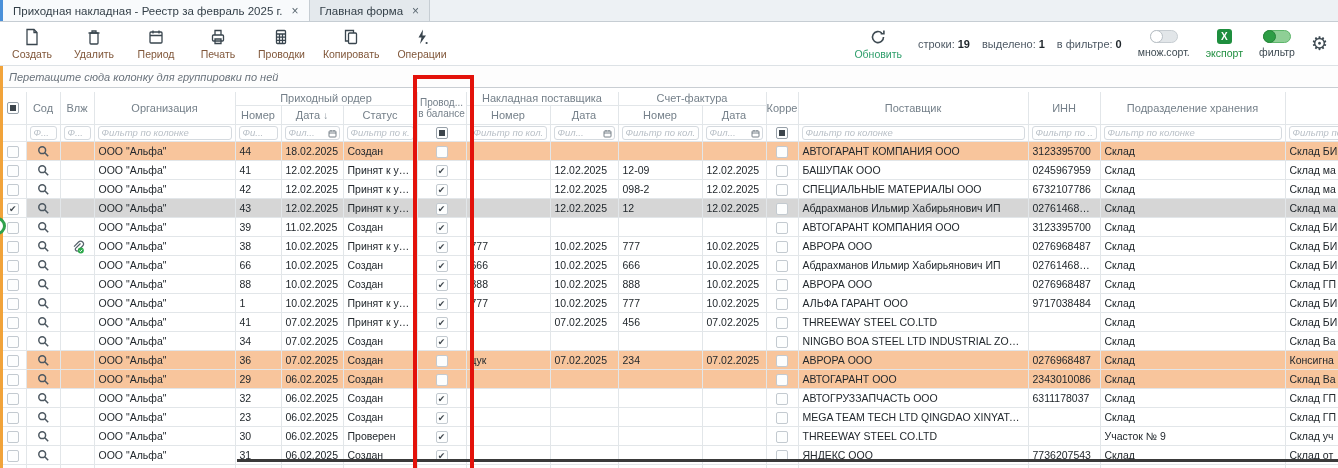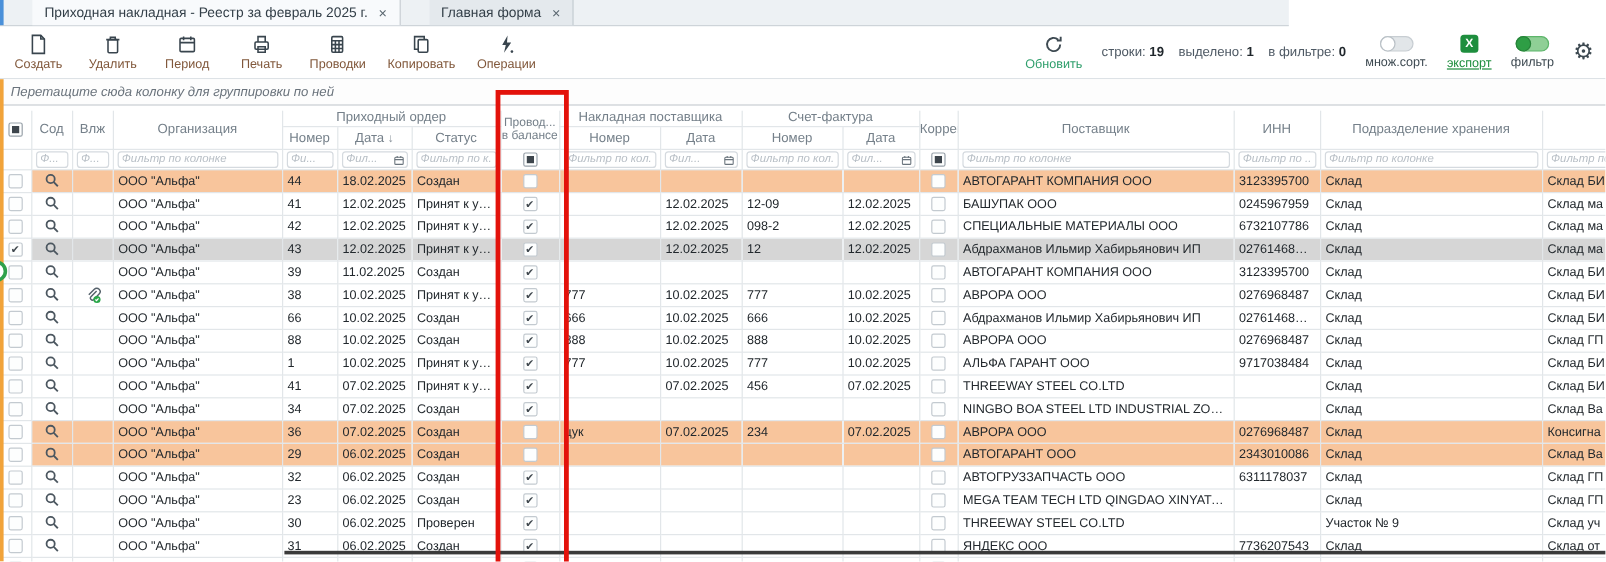--- a/index.html
+++ b/index.html
@@ -1,21 +1,21 @@
 <!DOCTYPE html>
 <html><head>
 <meta charset="utf-8">
 <style>
   * { margin:0; padding:0; box-sizing:border-box; }
   html,body { width:1338px; height:468px; overflow:hidden; background:#fff;
               font-family:"Liberation Sans","DejaVu Sans",sans-serif; position:relative; }
 
   
-  .tabbar { position:absolute; left:0; top:0; width:1074px; height:22px; background:#EDF1F4;
-            border-bottom:1px solid #C6CDD3; display:flex; align-items:stretch;gap:24px; }
+  .tabbar { position:absolute; left:0; top:0; width:1338px; height:22px; background:#EDF1F4;
+            border-bottom:1px solid #C6CDD3; display:flex; align-items:stretch; }
   .edge-blue { width:3px; background:#4A90D9; }
   .tab { display:flex; align-items:center; padding:0 10px; font-size:11.5px; color:#333F48;
          background:#E4E9ED; border-right:1px solid #C6CDD3; cursor:default; }
   .tab.active { background:#F8FAFC; }
   .tab-close { margin-left:9px; color:#5A6770; font-size:12px; }
 
   
   .toolbar { position:absolute; left:0; top:22px; width:1338px; height:44px; background:#fff;
              border-bottom:1px solid #DDE2E6; display:flex; align-items:center; padding:0 10px; gap:18px; }
   .tbtn { display:flex; flex-direction:column; align-items:center; gap:2px; min-width:44px; }
@@ -27,21 +27,21 @@
   .counters b { color:#1F262B; margin-left:3px; }
   .togblock { display:flex; flex-direction:column; align-items:center; gap:3px; }
   .togblock .tlabel { font-size:10.5px; color:#3E4A52; }
   .toggle { width:28px; height:13px; border-radius:7px; background:#E2E6E9; border:1px solid #C7CDD2; position:relative; }
   .toggle .knob { width:13px; height:13px; border-radius:50%; background:#fff; border:1px solid #B9C0C6;
                   position:absolute; left:-1px; top:-1px; }
   .toggle.on { background:#8FCF96; border-color:#5DB56A; }
   .toggle.on .knob { background:#2E9E45; border-color:#27833A; }
   .xlicon { width:15px; height:15px; background:#1E8E3E; border-radius:3px; color:#fff; font-size:10px;
             font-weight:bold; display:flex; align-items:center; justify-content:center; }
-  .exp .tlabel { color:#1E8E3E;text-decoration:underline; }
+  .exp .tlabel { color:#1E8E3E; }
   .gear { font-size:19px; color:#3E4A52; line-height:1; font-family:"DejaVu Sans",sans-serif; }
 
   
   .groupbar { position:absolute; left:0; top:66px; width:1338px; height:22px; background:#FDFDFD;
               border-bottom:1px solid #C9CED3; display:flex; align-items:center; padding-left:9px; }
   .groupbar span { font-size:11px; font-style:italic; color:#6A737C; }
 
   
   #grid { position:absolute; left:0; top:92px; width:1338px; height:380px; overflow:hidden; }
   table { border-collapse:collapse; table-layout:fixed; width:1355px; }

